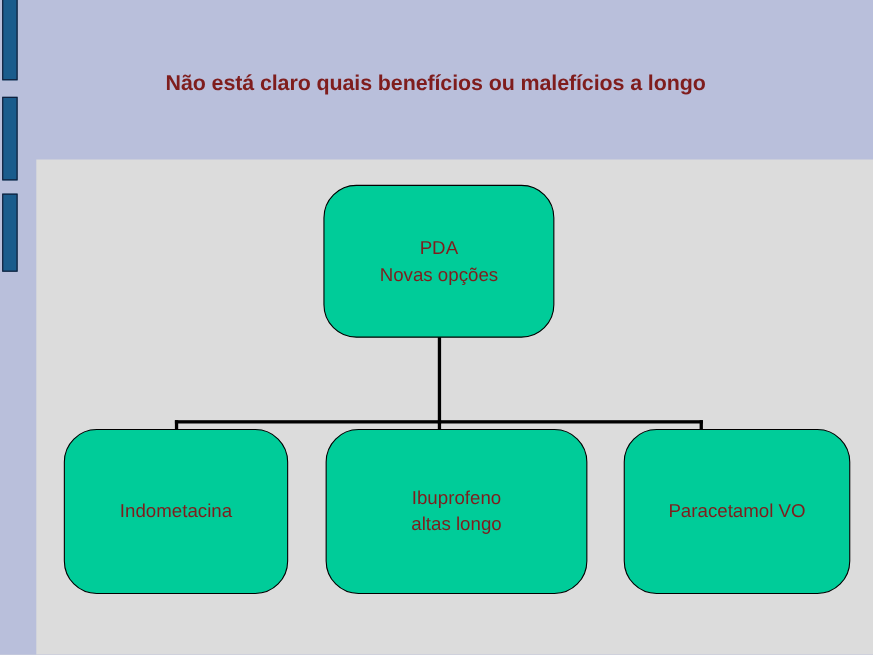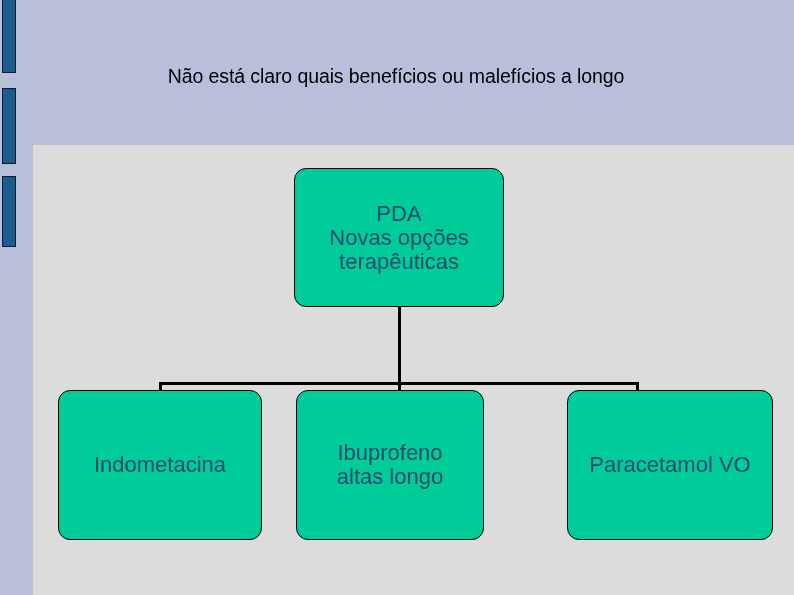--- a/index.html
+++ b/index.html
@@ -34,23 +34,23 @@
   #accent-bar-2 { top: 88px;  height: 76px; }
   #accent-bar-3 { top: 176px; height: 71px; }
 
   
   #slide-title {
     position: absolute;
     left: 60px;
     top: 62px;
     width: 672px;
     text-align: center;
-    color: #000000;
+    color: #7f1d1d;
     font-size: 19.5px;
-    font-weight: normal;
+    font-weight: bold;
     line-height: 28px;
     letter-spacing: -0.1px;
   }
   #slide-title .title-line { display: block; white-space: nowrap; }
 
   
   #content-panel {
     position: absolute;
     left: 33px;
     top: 145px;
@@ -65,28 +65,28 @@
     left: 0;
     top: 0;
     width: 761px;
     height: 450px;
   }
 
   .node {
     position: absolute;
     background: #00cc99;
     border: 1.5px solid #000000;
-    border-radius: 12px;
+    border-radius: 30px;
     box-sizing: border-box;
     display: flex;
     align-items: center;
     justify-content: center;
     text-align: center;
-    color: #0c4a6e;
-    font-size: 22px;
+    color: #7f1d1d;
+    font-size: 17px;
     line-height: 24px;
     z-index: 2;
   }
   .node .node-text { display: block; padding: 0 6px; }
   .node .node-text span { display: block; white-space: nowrap; }
 
   
   #node-root {
     left: 261px;
     top: 23px;
@@ -97,21 +97,21 @@
   
   #node-indometacina {
     left: 25px;
     top: 245px;
     width: 204px;
     height: 150px;
   }
   #node-ibuprofeno {
     left: 263px;
     top: 245px;
-    width: 188px;
+    width: 238px;
     height: 150px;
   }
   #node-paracetamol {
     left: 503px;
     top: 245px;
     width: 206px;
     height: 150px;
     margin-left: 31px;
   }
 
@@ -176,21 +176,20 @@
       <div class="connector" id="connector-stem"></div>
       <div class="connector" id="connector-bus"></div>
       <div class="connector" id="connector-drop-left"></div>
       <div class="connector" id="connector-drop-center"></div>
       <div class="connector" id="connector-drop-right"></div>
 
       <div class="node" id="node-root">
         <div class="node-text">
           <span>PDA</span>
           <span>Novas opções</span>
-          <span>terapêuticas</span>
         </div>
       </div>
 
       <div class="node" id="node-indometacina">
         <div class="node-text">
           <span>Indometacina</span>
         </div>
       </div>
 
       <div class="node" id="node-ibuprofeno">

